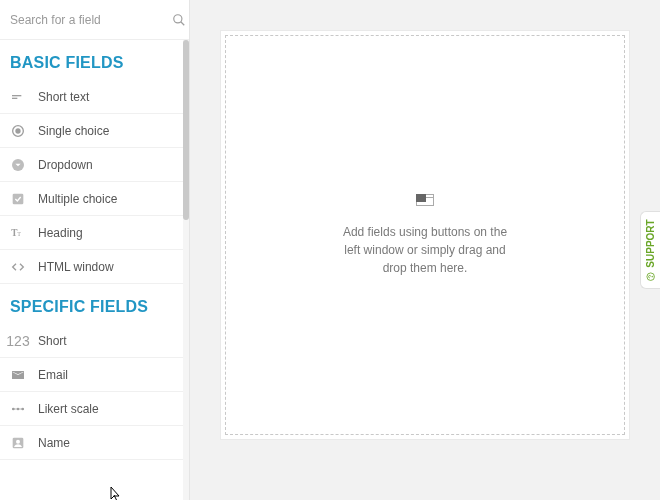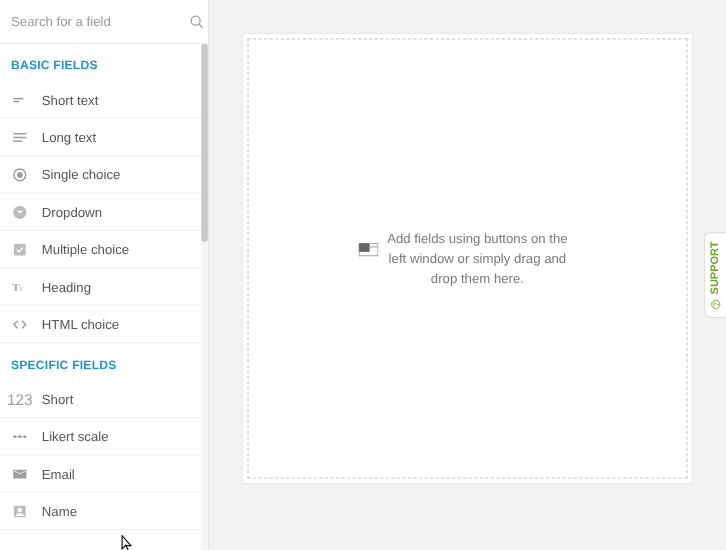--- a/index.html
+++ b/index.html
@@ -47,21 +47,21 @@
   background: #f5f5f5;
 }
 .thumb {
   width: 6px;
   height: 180px;
   background: #c9c9c9;
   border-radius: 3px;
 }
 
 .group-label {
-  font-size: 11px;
+  font-size: 16px;
   font-weight: bold;
   color: #2196c4;
   padding: 14px 10px 8px 10px;
   letter-spacing: 0.2px;
 }
 .item {
   display: flex;
   align-items: center;
   height: 34px;
   padding: 0 10px;
@@ -91,21 +91,21 @@
   flex: 1;
   background: #fff;
   border: 1px solid #e9e9e9;
   padding: 4px;
   display: flex;
 }
 .dropzone {
   flex: 1;
   border: 1px dashed #c8c8c8;
   display: flex;
-  flex-direction: row;
+  flex-direction: column;
   align-items: center;
   justify-content: center;
   text-align: center;
   color: #7a7a7a;
   font-size: 12px;
   line-height: 1.5;
   padding: 20px;
 }
 .dropzone .big-icon {
   margin-bottom: 10px;
@@ -168,30 +168,20 @@
     <div class="item">
       <span class="ic">
         <svg width="16" height="16" viewBox="0 0 24 24" fill="currentColor">
             <rect x="3" y="9" width="14" height="2"></rect>
             <rect x="3" y="13" width="8" height="2"></rect>
           </svg>
       </span>
       <span>Short text</span>
     </div>
 
-    <div class="item">
-      <span class="ic">
-        <svg width="16" height="16" viewBox="0 0 24 24" fill="currentColor">
-            <rect x="3" y="6" width="18" height="2"></rect>
-            <rect x="3" y="11" width="18" height="2"></rect>
-            <rect x="3" y="16" width="12" height="2"></rect>
-          </svg>
-      </span>
-      <span>Long text</span>
-    </div>
 
     <div class="item">
       <span class="ic">
         <svg width="16" height="16" viewBox="0 0 24 24">
             <circle cx="12" cy="12" r="8" fill="none" stroke="#9e9e9e" stroke-width="2"></circle>
             <circle cx="12" cy="12" r="4" fill="#9e9e9e"></circle>
           </svg>
       </span>
       <span>Single choice</span>
     </div>
@@ -227,49 +217,49 @@
       <span>Heading</span>
     </div>
 
     <div class="item">
       <span class="ic">
         <svg width="16" height="16" viewBox="0 0 24 24" fill="none" stroke="currentColor" stroke-width="2">
             <path d="M9 7l-5 5 5 5"></path>
             <path d="M15 7l5 5-5 5"></path>
           </svg>
       </span>
-      <span>HTML choice</span>
+      <span>HTML window</span>
     </div>
 
     <div class="group-label">SPECIFIC FIELDS</div>
 
     <div class="item">
       <span class="ic" style="font-size:14px;font-weight:normal;">123</span>
       <span>Short</span>
+    </div>
+
+    <div class="item">
+      <span class="ic">
+        <svg width="16" height="16" viewBox="0 0 24 24" fill="currentColor">
+            <path d="M3 6h18v12H3V6zm9 5L4 7v1l8 4 8-4V7l-8 4z"></path>
+          </svg>
+      </span>
+      <span>Email</span>
     </div>
 
     <div class="item">
       <span class="ic">
         <svg width="16" height="16" viewBox="0 0 24 24" fill="currentColor">
             <circle cx="5" cy="12" r="2"></circle>
             <circle cx="12" cy="12" r="2"></circle>
             <circle cx="19" cy="12" r="2"></circle>
             <line x1="3" y1="12" x2="21" y2="12" stroke="currentColor" stroke-width="1"></line>
           </svg>
       </span>
       <span>Likert scale</span>
-    </div>
-
-    <div class="item">
-      <span class="ic">
-        <svg width="16" height="16" viewBox="0 0 24 24" fill="currentColor">
-            <path d="M3 6h18v12H3V6zm9 5L4 7v1l8 4 8-4V7l-8 4z"></path>
-          </svg>
-      </span>
-      <span>Email</span>
     </div>
 
     <div class="item">
       <span class="ic">
         <svg width="16" height="16" viewBox="0 0 24 24">
             <rect x="4" y="4" width="16" height="16" rx="2" fill="#bdbdbd"></rect>
             <circle cx="12" cy="10" r="3" fill="#fff"></circle>
             <path d="M6 18c1-3 4-4 6-4s5 1 6 4" fill="#fff"></path>
           </svg>
       </span>

